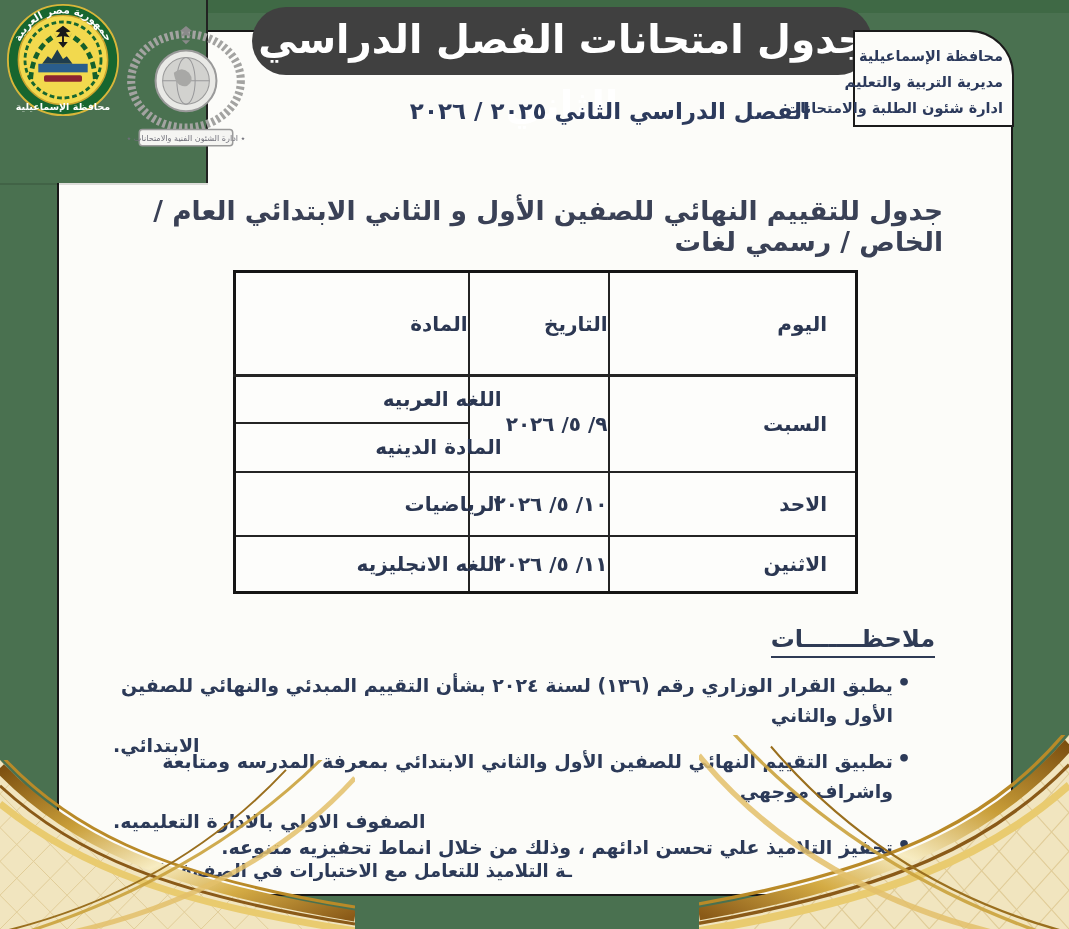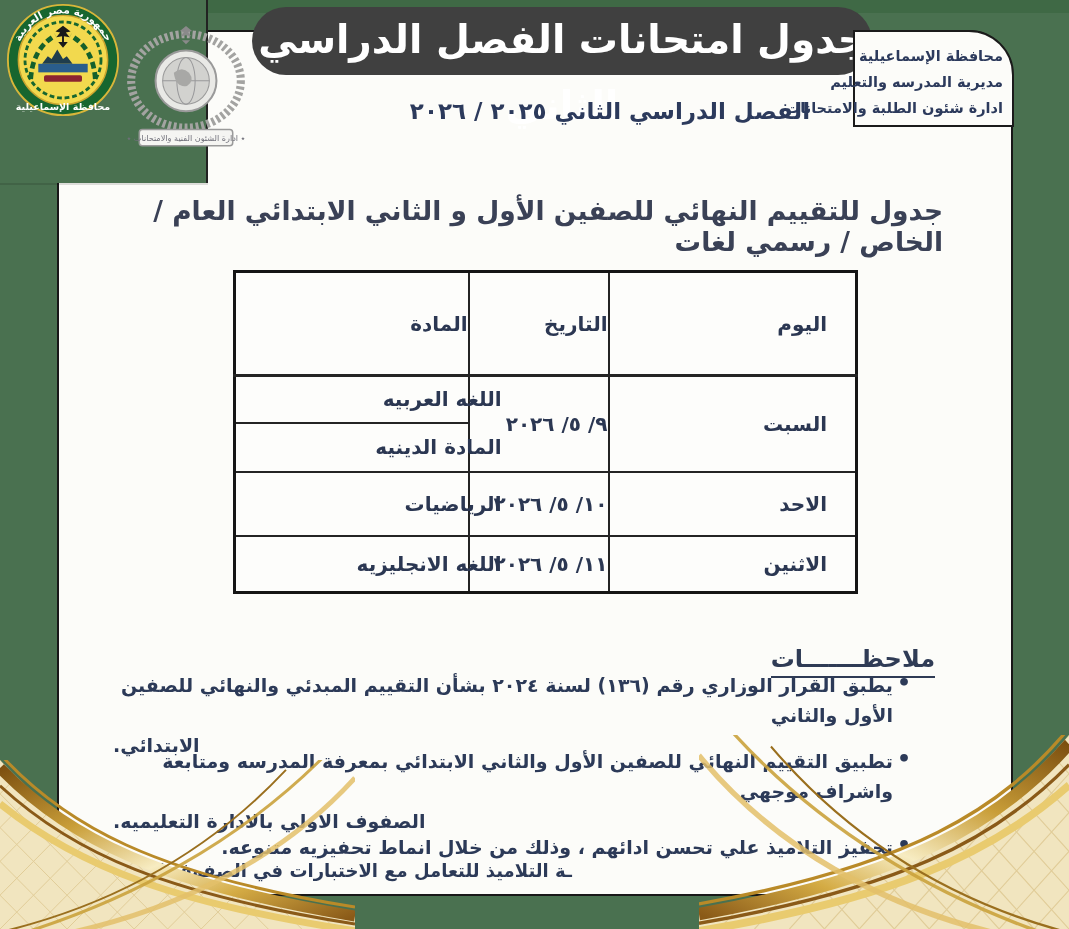--- a/index.html
+++ b/index.html
@@ -28,21 +28,21 @@
   table.exam,table.exam th,table.exam td{border:2px solid #242424;}
   table.exam{border:3px solid #151515;}
   table.exam th{border-bottom-width:3px;}
   table.exam th,table.exam td{font-size:20px;font-weight:700;color:#2b3752;text-align:right;
           vertical-align:middle;padding:0;}
   td.date{font-size:19px;}
   td.vtop{vertical-align:top;padding-top:6px;}
   .nudge{position:relative;right:28px;margin-top:12px;}
   .nudge-r{position:relative;left:34px;}
   .notes-heading{position:absolute;right:134px;top:625px;direction:rtl;font-size:24px;font-weight:700;
-          color:#2f3b55;border-bottom:2.5px solid #2f3b55;padding-bottom:3px;margin-top:20px;}
+          color:#2f3b55;border-bottom:2.5px solid #2f3b55;padding-bottom:3px;}
   .note{position:absolute;right:176px;width:780px;direction:rtl;color:#2c3a58;font-size:19px;
           font-weight:700;line-height:30px;text-align:right;}
   .note::before{content:"\2022";position:absolute;right:-18px;top:-2px;font-size:22px;}
   .note .cont{text-align:left;}
   .n1{top:670px;} .n2{top:746px;} .n3{top:832px;}
   .note-frag{position:absolute;right:497px;top:860px;direction:rtl;white-space:nowrap;
           font-size:18px;font-weight:700;color:#2c3a58;}
   .swoosh-l{position:absolute;left:0;top:760px;}
   .swoosh-r{position:absolute;right:0;top:735px;transform:scaleX(-1);}
 </style>
@@ -85,21 +85,21 @@
     <line x1="47" y1="56" x2="93" y2="56" stroke="#98989a" stroke-width="1"></line>
     <path d="M58,48 q8,-7 15,0 q6,8 -2,13 q-11,2 -13,-13 z" fill="#a8a8a6"></path>
     <rect x="24" y="104" width="92" height="16" rx="3" fill="#f5f5f2" stroke="#9a9a9a" stroke-width="1.5"></rect>
     <text x="70" y="115.5" font-size="8" text-anchor="middle" fill="#70707a" direction="rtl">٭ ادارة الشئون الفنية والامتحانات ٭</text>
   </svg>
 
   <div class="banner">جدول امتحانات الفصل الدراسي الثاني</div>
 
   <div class="letterhead">
     <div>محافظة الإسماعيلية</div>
-    <div>مديرية المدرسه والتعليم</div>
+    <div>مديرية التربية والتعليم</div>
     <div>ادارة شئون الطلبة والامتحانات</div>
   </div>
 
   <div class="semester">الفصل الدراسي الثاني ٢٠٢٥ / ٢٠٢٦</div>
 
   <div class="doc-title">جدول للتقييم النهائي للصفين الأول و الثاني الابتدائي العام / الخاص / رسمي لغات</div>
 
   <table class="exam">
     <colgroup>
         <col style="width:248px">

